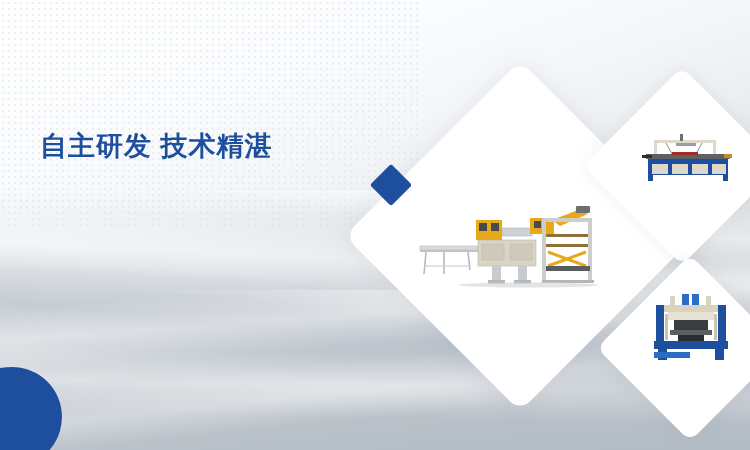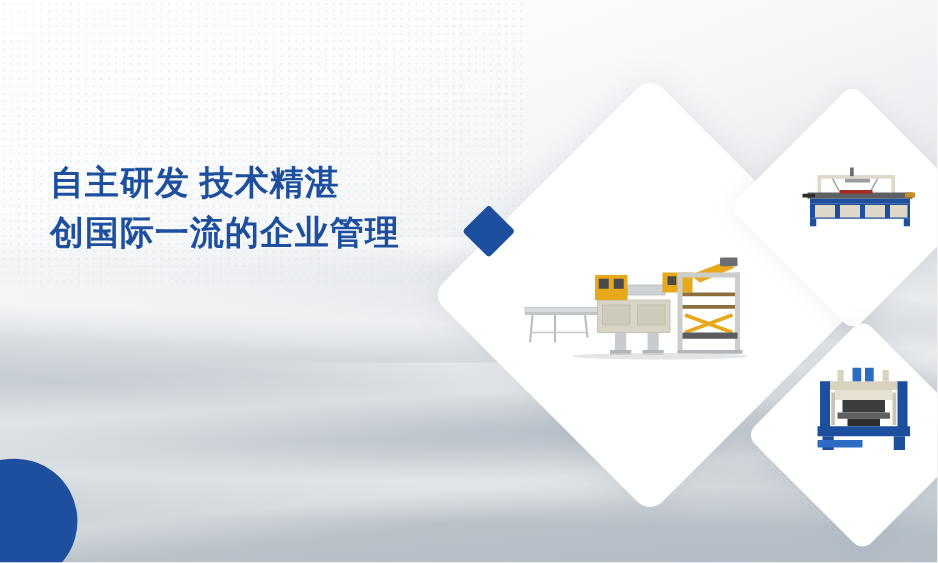--- a/index.html
+++ b/index.html
@@ -7,21 +7,20 @@
     width:750px; height:450px;
     font-family:"Liberation Sans", "DejaVu Sans", sans-serif;
     overflow:hidden;
   }
   .banner {
     position:relative;
     width:750px; height:450px;
     overflow:hidden;
     background:
       linear-gradient(160deg,#ffffff 0%,#fbfcfd 22%,#f4f6f8 38%,#eceef1 50%,#dfe3e7 62%,#ccd2d7 74%,#c3cad0 86%,#bdc4cb 100%);
-    font-family: Liberation Serif, serif;
   }
 
   
   .dotgrid {
     position:absolute; left:0; top:0; width:420px; height:230px;
     background-image:radial-gradient(#dfe3e8 0.8px, transparent 0.9px);
     background-size:6px 6px;
     opacity:.55;
     pointer-events:none;
   }
@@ -217,17 +216,16 @@
 
       <rect x="6" y="47" width="74" height="8" fill="#1d4f9e"></rect>
       <rect x="10" y="55" width="9" height="11" fill="#1d4f9e"></rect>
       <rect x="67" y="55" width="9" height="11" fill="#1d4f9e"></rect>
       <rect x="6" y="58" width="36" height="6" fill="#2d6cc4"></rect>
     </svg>
   </div>
 
   <div class="headline">
     <div>自主研发 技术精湛</div>
-    <div>创国际一流的企业管理</div>
   </div>
 
 
 </div>
 
 </body></html>

